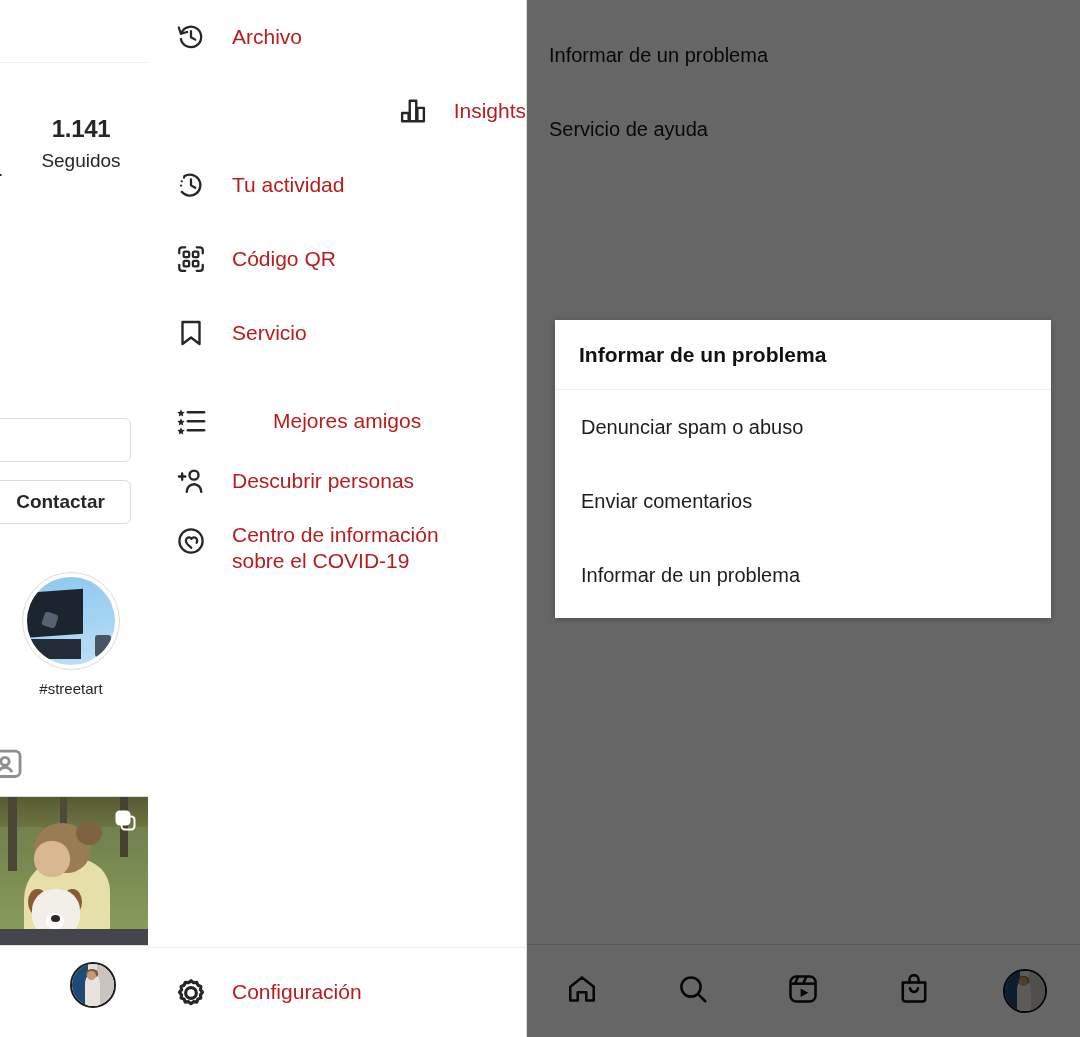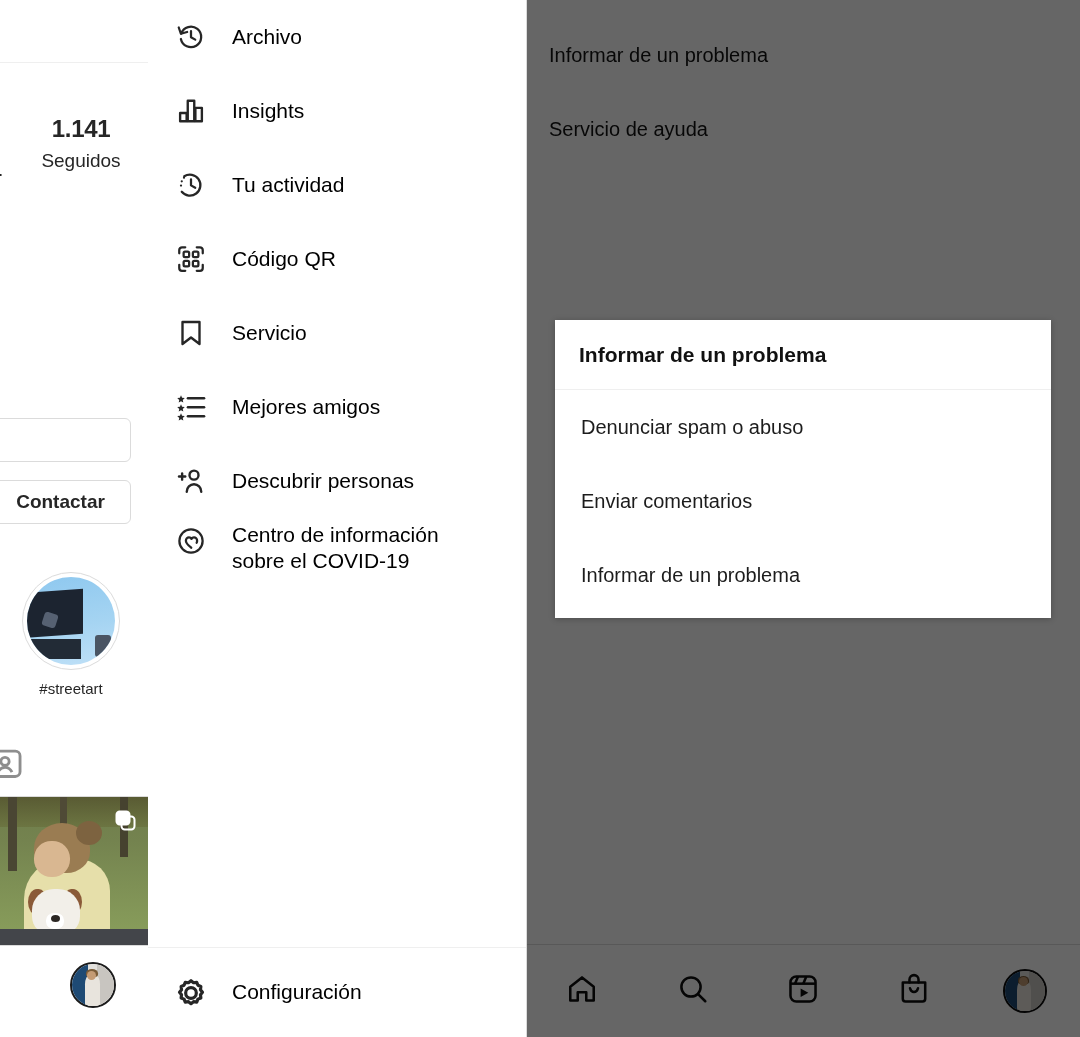--- a/index.html
+++ b/index.html
@@ -288,21 +288,21 @@
     box-sizing: border-box;
   }
   .menu-icon {
     width: 38px; height: 38px;
     flex: 0 0 38px;
     display: flex; align-items: center; justify-content: center;
   }
   .menu-label {
     margin-left: 22px;
     font-size: 21px;
-    color: #000000;
+    color: #b91c1c;
     line-height: 1.24;
   }
   #menu-settings {
     position: absolute;
     left: 0; bottom: 0;
     width: 378px; height: 90px;
     display: flex;
     align-items: center;
     padding-left: 24px;
     box-sizing: border-box;
@@ -482,21 +482,21 @@
     <span class="menu-icon">
       <svg viewBox="0 0 24 24" width="30" height="30" fill="none" stroke="#262626" stroke-width="1.8" stroke-linecap="round" stroke-linejoin="round">
         <path d="M4.2 9.2A8.2 8.2 0 1 1 3.9 13.6"></path>
         <polyline points="2.2,4.4 3.9,9.4 8.9,8.0"></polyline>
         <polyline points="12,7.3 12,12.2 15.4,14.1"></polyline>
       </svg>
     </span>
     <span class="menu-label">Archivo</span>
   </div>
 
-  <div class="menu-item" style="top:74px;">
+  <div class="menu-item" style="top:74px;justify-content:flex-end;">
     <span class="menu-icon">
       <svg viewBox="0 0 24 24" width="30" height="30" fill="none" stroke="#262626" stroke-width="1.9" stroke-linejoin="round">
         <rect x="3.3" y="13.6" width="5.2" height="6.6"></rect>
         <rect x="9.4" y="3.8" width="5.2" height="16.4"></rect>
         <rect x="15.5" y="9.5" width="5.2" height="10.7"></rect>
       </svg>
     </span>
     <span class="menu-label">Insights</span>
   </div>
 
@@ -531,21 +531,21 @@
 
   <div class="menu-item" style="top:296px;">
     <span class="menu-icon">
       <svg viewBox="0 0 24 24" width="30" height="30" fill="none" stroke="#262626" stroke-width="1.9" stroke-linejoin="round">
         <path d="M5.2 3.2h13.6v17.6L12 15.6 5.2 20.8z"></path>
       </svg>
     </span>
     <span class="menu-label">Servicio</span>
   </div>
 
-  <div class="menu-item" style="top:370px;">
+  <div class="menu-item" style="top:384px;gap:41px;">
     <span class="menu-icon">
       <svg viewBox="0 0 24 24" width="30" height="30" fill="none" stroke="#262626" stroke-width="2.1" stroke-linecap="round">
         <polygon points="4.0,2.6 4.85,4.6 7.0,4.8 5.4,6.3 5.85,8.4 4.0,7.3 2.15,8.4 2.6,6.3 1.0,4.8 3.15,4.6" fill="#262626" stroke="none"></polygon>
         <polygon points="4.0,9.8 4.85,11.8 7.0,12.0 5.4,13.5 5.85,15.6 4.0,14.5 2.15,15.6 2.6,13.5 1.0,12.0 3.15,11.8" fill="#262626" stroke="none"></polygon>
         <polygon points="4.0,17.0 4.85,19.0 7.0,19.2 5.4,20.7 5.85,22.8 4.0,21.7 2.15,22.8 2.6,20.7 1.0,19.2 3.15,19.0" fill="#262626" stroke="none"></polygon>
         <line x1="9.6" y1="5.0" x2="22.4" y2="5.0"></line>
         <line x1="9.6" y1="12.2" x2="22.4" y2="12.2"></line>
         <line x1="9.6" y1="19.4" x2="22.4" y2="19.4"></line>
       </svg>
     </span>

